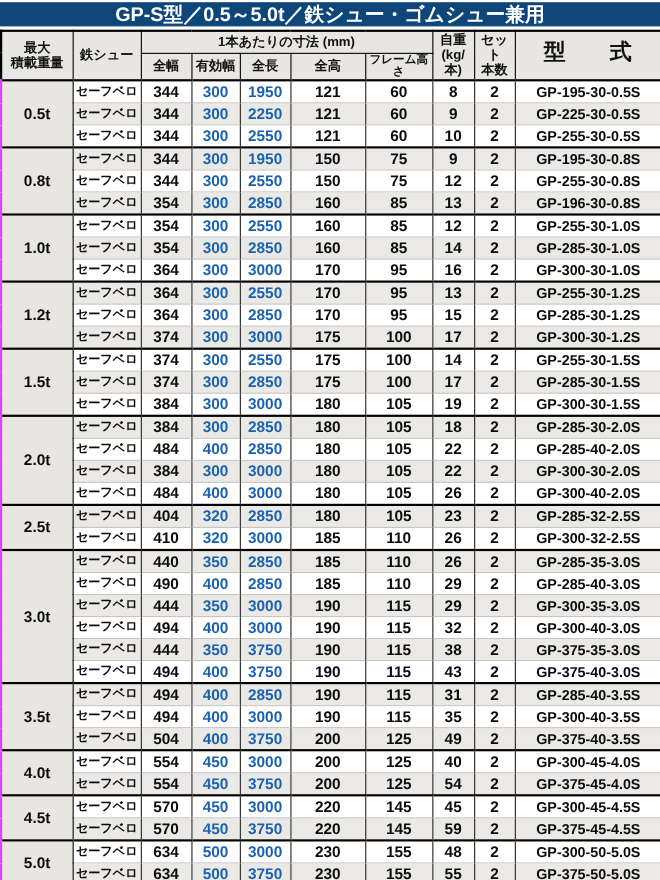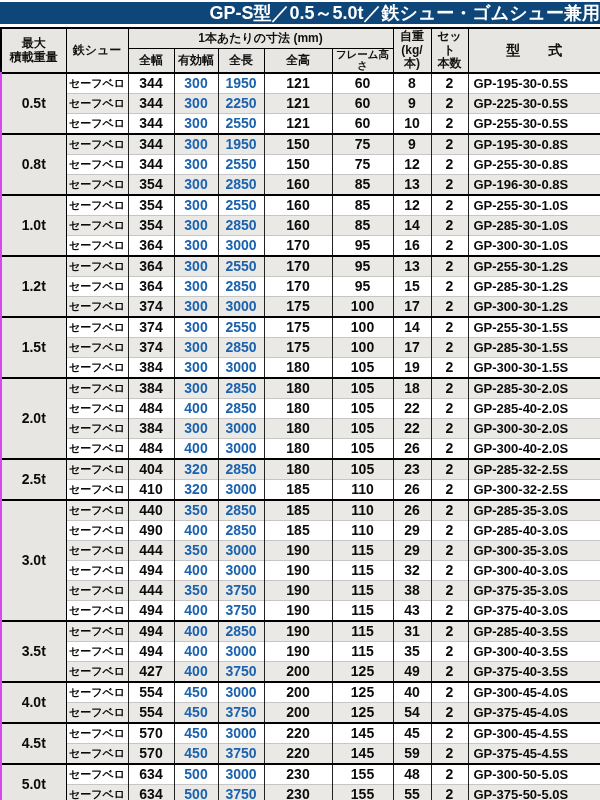--- a/index.html
+++ b/index.html
@@ -12,52 +12,52 @@
   *{box-sizing:border-box;}
   html,body{margin:0;padding:0;}
   body{
     width:600px;height:800px;background:#fff;
     font-family:"Liberation Sans","DejaVu Sans",sans-serif;
     overflow:hidden;
   }
   .title-bar{
     margin-top:2px;height:22px;background:var(--title-bg);
     color:#fff;font-weight:bold;font-size:18px;line-height:22px;
-    text-align:right;white-space:nowrap;
+    text-align:center;white-space:nowrap;
   }
   table.spec{
     margin-top:3px;width:600px;table-layout:fixed;
     border-collapse:collapse;border:2px solid #000;
   }
   col.c-load{width:65px;} col.c-hook{width:62px;} col.c-w{width:46px;}
   col.c-ew{width:44px;} col.c-len{width:46px;} col.c-h{width:68px;}
   col.c-fh{width:61px;} col.c-wt{width:38px;} col.c-set{width:37px;}
   col.c-model{width:133px;}
   th{
     background:var(--header-bg);border:1px solid #000;
     font-weight:bold;font-size:12px;line-height:1.12;
     padding:0;text-align:center;color:#111;height:20px;
   }
   th.th-frame{font-size:10.5px;}
-  th.th-model{font-size:14px;}
+  th.th-model{font-size:20px;font-family:Liberation Mono, monospace;}
   td{
     border-left:1px solid #222;border-right:1px solid #222;
     border-top:1px solid #c6c6c6;
     padding:0;height:19px;line-height:19px;
     text-align:center;font-weight:bold;font-size:14px;color:#0b0b0b;
     white-space:nowrap;overflow:hidden;
   }
   tr.group-start td{border-top:2px solid #000;}
   td.load{
     background:var(--header-bg);font-size:14px;
     border-left:2px solid #d946ef;border-right:1px solid #000;
   }
   td.hook{font-size:11px;}
   td.blue{color:var(--blue);}
-  td.model{text-align:left;padding-left:5px;font-size:13px;}
+  td.model{text-align:left;padding-left:19px;font-size:13px;}
   td.alt{background:var(--alt-row-bg);}
 </style>
 </head>
 <body>
 
 <div class="title-bar">
   <span>GP-S型／0.5～5.0t／鉄シュー・ゴムシュー兼用</span>
 </div>
 
 <table class="spec">
@@ -423,21 +423,21 @@
         <td class="num blue">400</td>
         <td class="num blue">3000</td>
         <td class="num">190</td>
         <td class="num">115</td>
         <td class="num">35</td>
         <td class="num">2</td>
         <td class="model">GP-300-40-3.5S</td>
       </tr>
       <tr>
         <td class="hook alt">セーフベロ</td>
-        <td class="num alt">427</td>
+        <td class="num alt">504</td>
         <td class="num blue alt">400</td>
         <td class="num blue alt">3750</td>
         <td class="num alt">200</td>
         <td class="num alt">125</td>
         <td class="num alt">49</td>
         <td class="num alt">2</td>
         <td class="model alt">GP-375-40-3.5S</td>
       </tr>
       <tr class="group-start">
         <td class="load" rowspan="2">4.0t</td>

